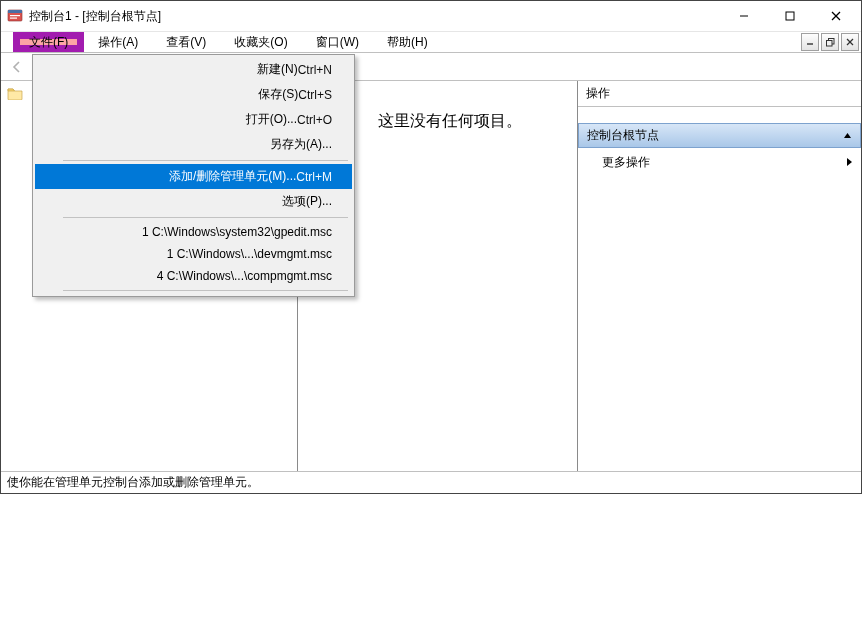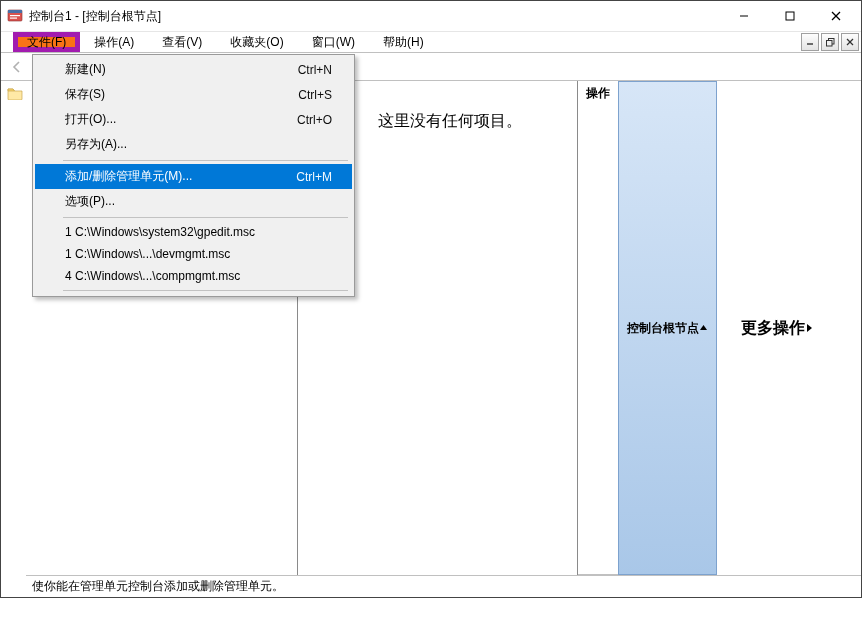--- a/index.html
+++ b/index.html
@@ -7,21 +7,21 @@
     margin: 0; padding: 0;
     font-family: "Microsoft YaHei", "Segoe UI", Tahoma, sans-serif;
     font-size: 12px;
     background: #fff;
     color: #000;
     height: 100%;
     overflow: hidden;
   }
   .window {
     width: 862px;
-    height: 598px;
+    height: 494px;
     border: 1px solid #444;
     display: flex;
     flex-direction: column;
     background: #fff;
     position: relative;
   }
   
   .titlebar {
     height: 30px;
     display: flex;
@@ -66,22 +66,22 @@
     position: relative;
   }
   .menubar .menu-item {
     padding: 0 14px;
     display: flex;
     align-items: center;
     font-size: 12px;
     color: #000;
   }
   .menubar .menu-item.open {
-    background: #f97316;
-    border: 5px solid #a21caf;
+    background: #fca5a5;
+    border: 7px solid #a21caf;
     padding: 0 9px;
   }
   .mdi-controls {
     position: absolute;
     right: 2px;
     top: 1px;
     display: flex;
     gap: 0;
   }
   .mdi-btn {
@@ -141,58 +141,57 @@
   .content-pane {
     flex: 1;
     border-right: 1px solid #8a8a8a;
     background: #fff;
     padding: 30px 0 0 80px;
     font-size: 16px;
   }
   .actions-pane {
     width: 283px;
     background: #fff;
-    display:flex;flex-direction:row;
+    display:flex;flex-direction:column;
     border-left: 0;
-    font-weight: bold;
   }
   .actions-header {
     padding: 4px 8px;
     font-size: 12px;
     border-bottom: 1px solid #c0c0c0;
     background: #fff;
   }
   .actions-section-title {
     background: linear-gradient(#d7e6f7,#a9c7e8);
     border: 1px solid #7da2ce;
     padding: 3px 8px;
     font-size: 12px;
-    display:flex;align-items:center;justify-content:space-between;
+    display:flex;align-items:center;justify-content:space-between;margin-top:16px;
   }
   .actions-row {
     padding: 6px 8px 6px 24px;
-    font-size: 16px;
+    font-size: 12px;
     display:flex;align-items:center;justify-content:space-between;
   }
   
   .dropdown {
     position: absolute;
     left: 31px;
     top: 53px;
     width: 323px;
     background: #f0f0f0;
     border: 1px solid #9a9a9a;
     box-shadow: 3px 3px 4px rgba(0,0,0,0.25);
     z-index: 100;
     padding: 2px;
   }
   .dd-item {
     display: flex;
     align-items: center;
-    justify-content: space-between;
+    justify-content: flex-end;
     padding: 4px 20px 4px 30px;
     font-size: 12px;
     color: #000;
   }
   .dd-item.highlight {
     background: #0078d7;
     color: #fff;
   }
   .dd-item .shortcut {
     color: inherit;
@@ -205,21 +204,20 @@
   }
   
   .statusbar {
     height: 22px;
     border-top: 1px solid #c0c0c0;
     display: flex;
     align-items: center;
     padding: 0 6px;
     font-size: 12px;
     background: #fff;
-    margin-left: 25px;
   }
 </style>
 </head>
 <body>
 
 <div class="window">
 
   <div class="titlebar">
     <span class="app-icon">
       <svg viewBox="0 0 16 16" width="16" height="16">

